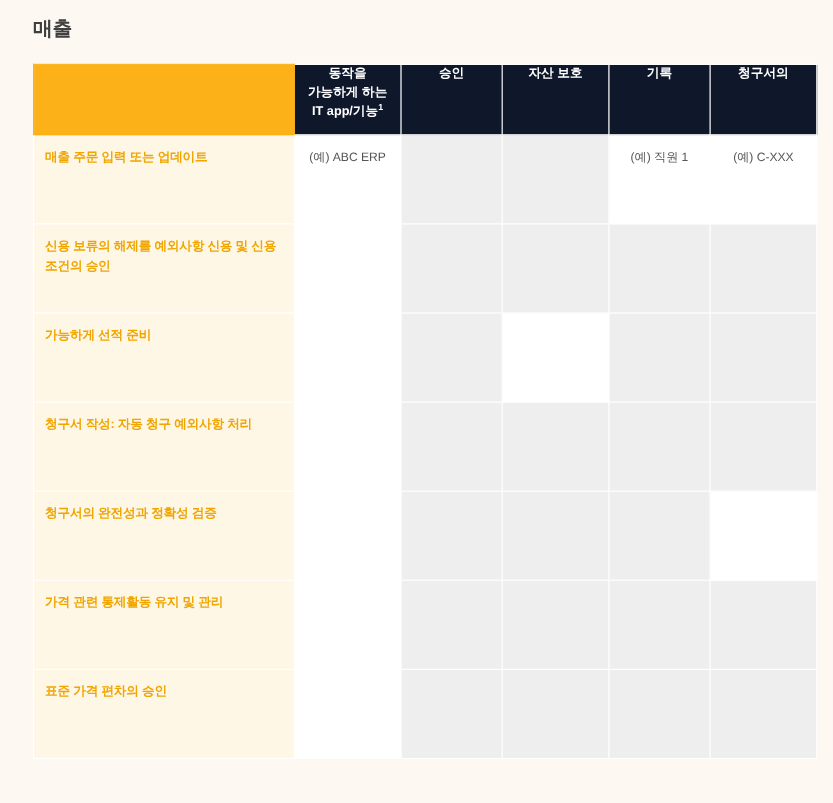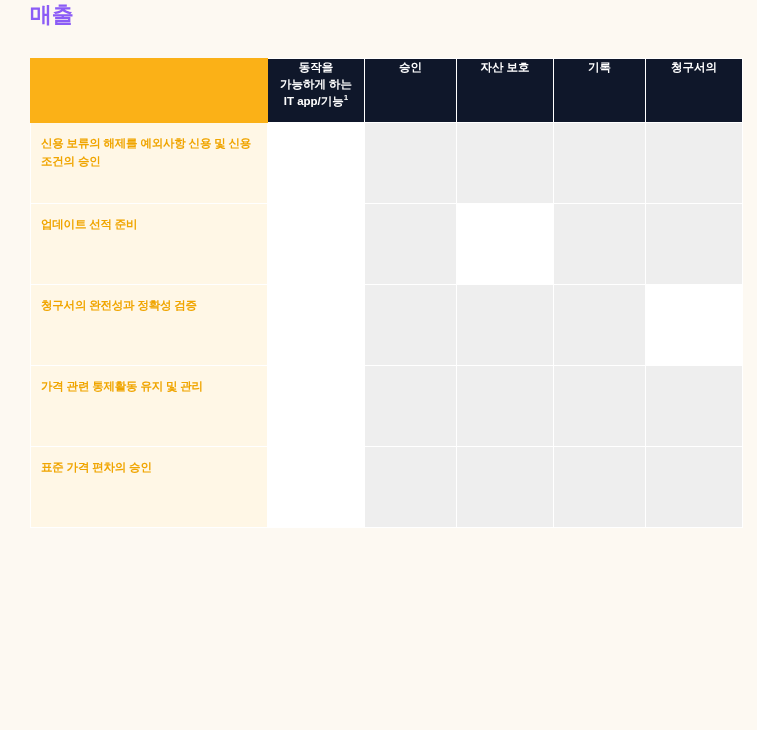--- a/index.html
+++ b/index.html
@@ -12,24 +12,24 @@
     width: 757px;
     height: 730px;
     position: relative;
     background: #fdf9f2;
     overflow: hidden;
     box-sizing: border-box;
   }
   .page-title {
     position: absolute;
     left: 30px;
-    top: 0;
-    font-size: 22px;
+    top: 14px;
+    font-size: 18px;
     font-weight: bold;
-    color: #8b5cf6;
+    color: #404040;
     letter-spacing: -0.3px;
   }
   .table-wrap {
     position: absolute;
     left: 30px;
     top: 58px;
     width: 697px;
   }
   table.matrix {
     border-collapse: collapse;
@@ -115,33 +115,49 @@
             <span>가능하게 하는</span><br>
             <span>IT app/기능</span><sup>1</sup>
           </th>
           <th>승인</th>
           <th>자산 보호</th>
           <th>기록</th>
           <th>청구서의</th>
         </tr>
       </thead>
       <tbody>
+          <tr class="r0">
+            <td class="activity">매출 주문 입력 또는 업데이트</td>
+            <td class="cell">(예) ABC ERP</td>
+            <td class="cell shaded"></td>
+            <td class="cell shaded"></td>
+            <td class="cell">(예) 직원 1</td>
+            <td class="cell">(예) C-XXX</td>
+          </tr>
           <tr class="r1">
             <td class="activity">신용 보류의 해제를 예외사항 신용 및 신용 조건의 승인</td>
             <td class="cell"></td>
             <td class="cell shaded"></td>
             <td class="cell shaded"></td>
             <td class="cell shaded"></td>
             <td class="cell shaded"></td>
           </tr>
           <tr class="r3">
-            <td class="activity">업데이트 선적 준비</td>
+            <td class="activity">가능하게 선적 준비</td>
             <td class="cell"></td>
             <td class="cell shaded"></td>
             <td class="cell"></td>
+            <td class="cell shaded"></td>
+            <td class="cell shaded"></td>
+          </tr>
+          <tr class="r4">
+            <td class="activity">청구서 작성: 자동 청구 예외사항 처리</td>
+            <td class="cell"></td>
+            <td class="cell shaded"></td>
+            <td class="cell shaded"></td>
             <td class="cell shaded"></td>
             <td class="cell shaded"></td>
           </tr>
           <tr class="r5">
             <td class="activity">청구서의 완전성과 정확성 검증</td>
             <td class="cell"></td>
             <td class="cell shaded"></td>
             <td class="cell shaded"></td>
             <td class="cell shaded"></td>
             <td class="cell"></td>

